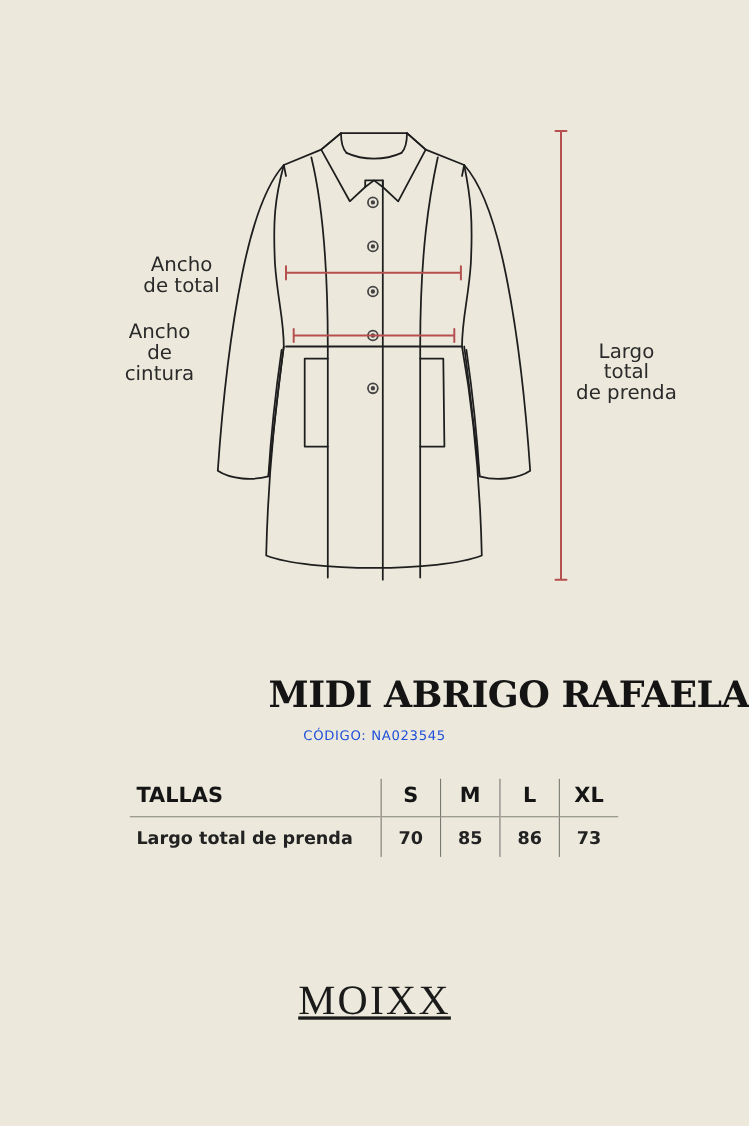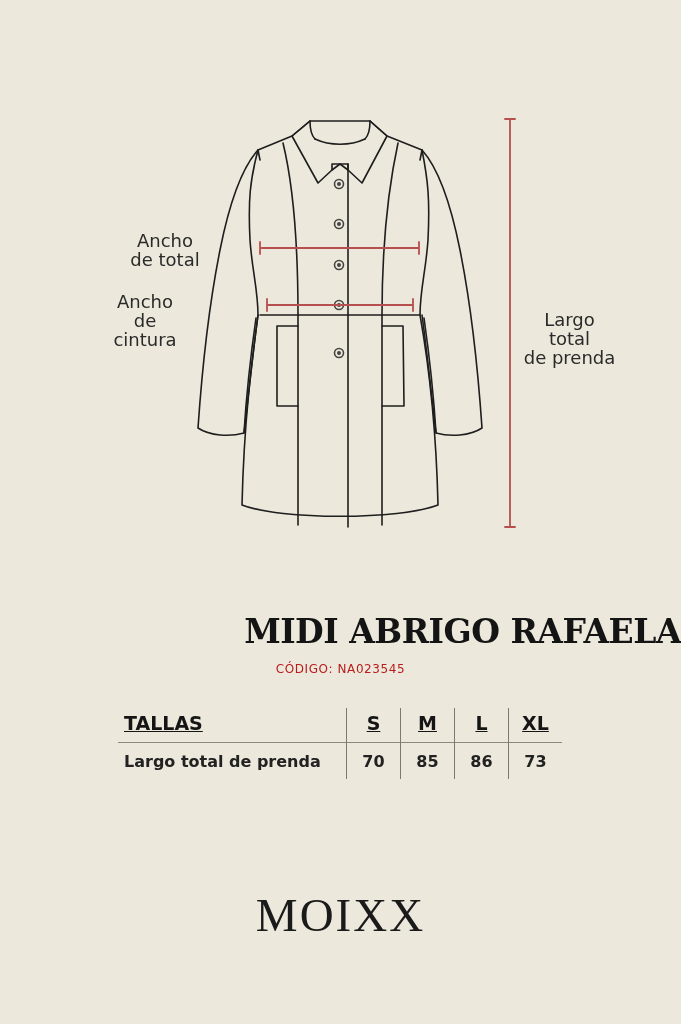--- a/index.html
+++ b/index.html
@@ -9,34 +9,34 @@
   }
   .abs { position:absolute; }
   .lbl { font-size:18px; line-height:19px; color:#2a2a2a; text-align:center; }
   #coat { position:absolute; left:0; top:0; }
   .title {
     position:absolute; left:0; width:681px; top:612px; text-align:right;
     font-family:"DejaVu Serif", serif; font-weight:bold; font-size:33px; letter-spacing:-0.5px; color:#141414;
   }
   .code {
     position:absolute; left:0; width:681px; top:662px; text-align:center;
-    font-size:12px; letter-spacing:0.6px; color:#b91c1c;
+    font-size:12px; letter-spacing:0.6px; color:#1d4ed8;
   }
   table.sizes {
     position:absolute; left:118px; top:708px; border-collapse:collapse;
   }
   table.sizes th, table.sizes td { padding:0; height:36px; font-weight:bold; }
-  table.sizes th { font-weight:bold; font-size:19px; height:30px; padding-bottom:4px; color:#151515;text-decoration:underline; }
+  table.sizes th { font-weight:bold; font-size:19px; height:30px; padding-bottom:4px; color:#151515; }
   table.sizes td { font-size:16px; color:#222; }
   .c0 { width:222px; text-align:left; padding-left:6px !important; }
   .cn { width:53px; text-align:center; border-left:1px solid #7a7a72; }
   table.sizes tr.row td { border-top:1px solid #8a8a80; }
   .brand {
     position:absolute; left:0; width:681px; top:888px; text-align:center;
-    font-family:"Liberation Serif", serif; font-size:47px; letter-spacing:2px; color:#1a1a1a;
+    font-family:"Liberation Serif", serif; font-size:38px; letter-spacing:2px; color:#1a1a1a;text-decoration:underline;
   }
 </style>
 </head>
 <body>
 
 <svg id="coat" width="681" height="560" viewBox="0 0 681 560" fill="none" stroke="#1e1e1e" stroke-width="1.6" stroke-linejoin="round" stroke-linecap="round">
 
   <path d="M258 150 L292 136 L310 121 L370 121 L387 136 L422 150
            C428 180 430 200 428 240 C426 270 420 290 420 315
            C428 360 436 420 438 505 C400 520 280 520 242 505

